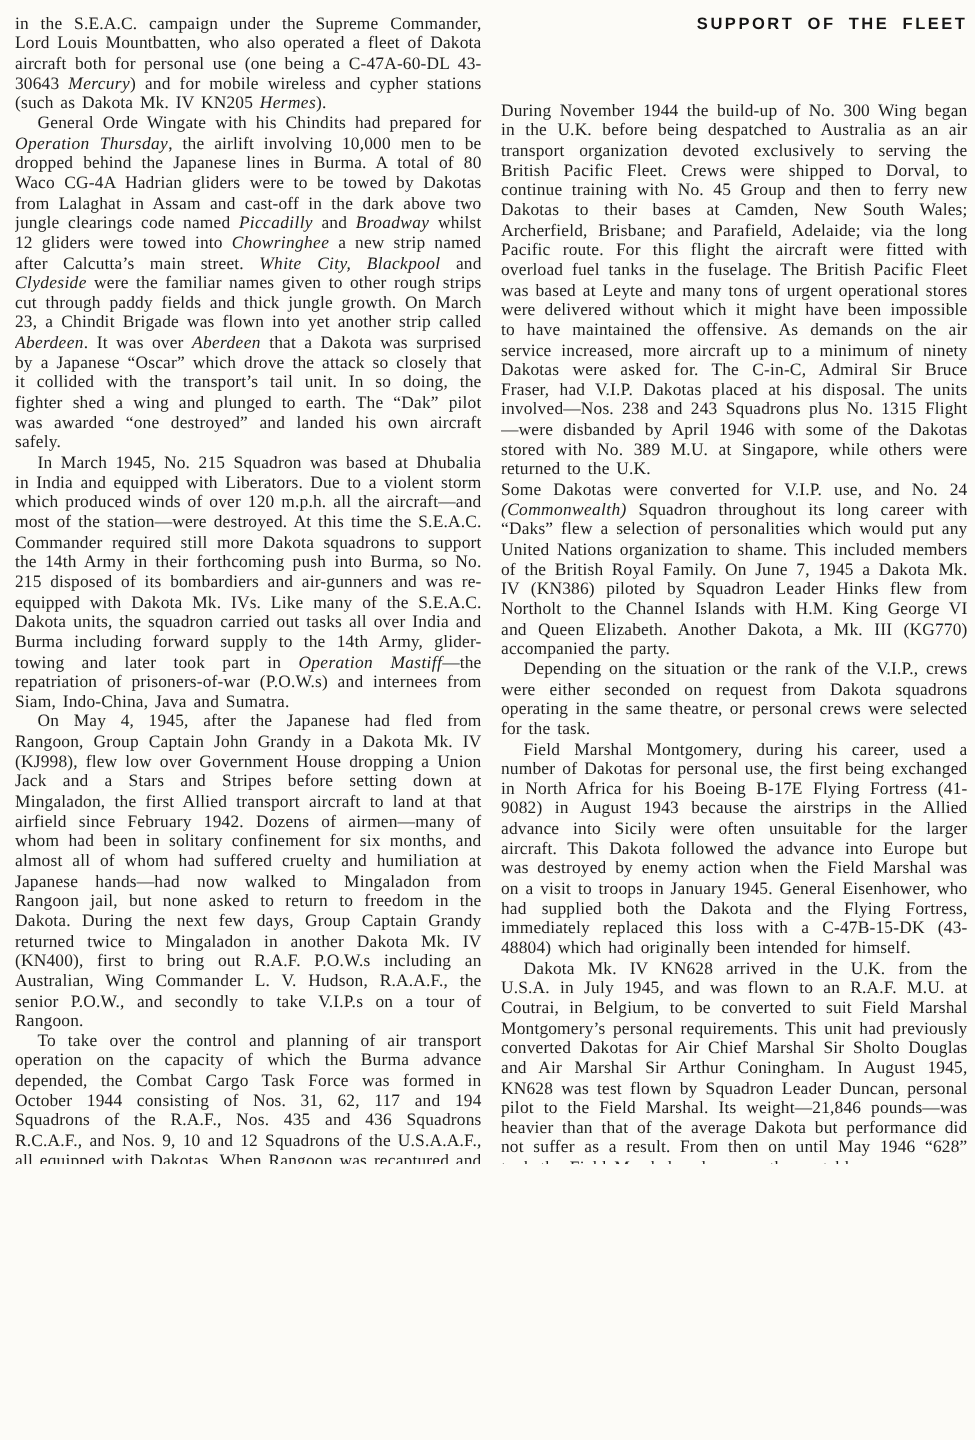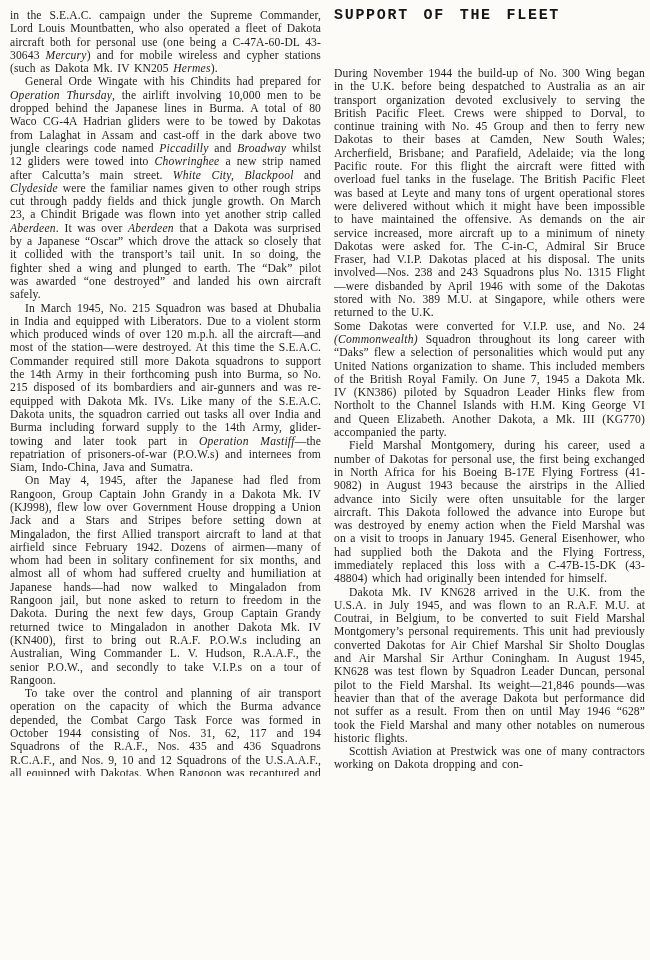--- a/index.html
+++ b/index.html
@@ -31,27 +31,27 @@
     color: #1e1e1e;
     font-size: 11.6px;
     line-height: 13.3px;
     text-align: justify;
     word-spacing: 0.13em;
     letter-spacing: 0.01em;
   }
   .para.indent { text-indent: 15px; }
   .para i { letter-spacing: 0.02em; }
   .sect {
-    font-family: Liberation Mono, monospace;
+    font-family: Liberation Sans, sans-serif;
     font-weight: bold;
-    font-size: 15px;
+    font-size: 11px;
     line-height: 14px;
     letter-spacing: 1.7px;
     word-spacing: 4px;
-    text-align: left;
+    text-align: right;
     color: #151515;
     margin: 0 0 3px 0;
   }
   .sect + .para { text-indent: 0; margin-top: 44px; }
   .sect.spaced { margin-top: 11px; }
 </style>
 </head>
 <body style="background: rgb(252, 251, 247);">
 
 <div class="page">
@@ -59,17 +59,18 @@
       <p class="para"><span>in the S.E.A.C. campaign under the Supreme Commander, Lord Louis Mountbatten, who also operated a fleet of Dakota aircraft both for personal use (one being a C-47A-60-DL 43-30643 </span><i>Mercury</i><span>) and for mobile wireless and cypher stations (such as Dakota Mk. IV KN205 </span><i>Hermes</i><span>).</span></p>
       <p class="para indent"><span>General Orde Wingate with his Chindits had prepared for </span><i>Operation Thursday</i><span>, the airlift involving 10,000 men to be dropped behind the Japanese lines in Burma. A total of 80 Waco CG-4A Hadrian gliders were to be towed by Dakotas from Lalaghat in Assam and cast-off in the dark above two jungle clearings code named </span><i>Piccadilly</i><span> and </span><i>Broadway</i><span> whilst 12 gliders were towed into </span><i>Chowringhee</i><span> a new strip named after Calcutta’s main street. </span><i>White City, Blackpool</i><span> and </span><i>Clydeside</i><span> were the familiar names given to other rough strips cut through paddy fields and thick jungle growth. On March 23, a Chindit Brigade was flown into yet another strip called </span><i>Aberdeen</i><span>. It was over </span><i>Aberdeen</i><span> that a Dakota was surprised by a Japanese “Oscar” which drove the attack so closely that it collided with the transport’s tail unit. In so doing, the fighter shed a wing and plunged to earth. The “Dak” pilot was awarded “one destroyed” and landed his own aircraft safely.</span></p>
       <p class="para indent"><span>In March 1945, No. 215 Squadron was based at Dhubalia in India and equipped with Liberators. Due to a violent storm which produced winds of over 120 m.p.h. all the aircraft—and most of the station—were destroyed. At this time the S.E.A.C. Commander required still more Dakota squadrons to support the 14th Army in their forthcoming push into Burma, so No. 215 disposed of its bombardiers and air-gunners and was re-equipped with Dakota Mk. IVs. Like many of the S.E.A.C. Dakota units, the squadron carried out tasks all over India and Burma including forward supply to the 14th Army, glider-towing and later took part in </span><i>Operation Mastiff</i><span>—the repatriation of prisoners-of-war (P.O.W.s) and internees from Siam, Indo-China, Java and Sumatra.</span></p>
       <p class="para indent"><span>On May 4, 1945, after the Japanese had fled from Rangoon, Group Captain John Grandy in a Dakota Mk. IV (KJ998), flew low over Government House dropping a Union Jack and a Stars and Stripes before setting down at Mingaladon, the first Allied transport aircraft to land at that airfield since February 1942. Dozens of airmen—many of whom had been in solitary confinement for six months, and almost all of whom had suffered cruelty and humiliation at Japanese hands—had now walked to Mingaladon from Rangoon jail, but none asked to return to freedom in the Dakota. During the next few days, Group Captain Grandy returned twice to Mingaladon in another Dakota Mk. IV (KN400), first to bring out R.A.F. P.O.W.s including an Australian, Wing Commander L. V. Hudson, R.A.A.F., the senior P.O.W., and secondly to take V.I.P.s on a tour of Rangoon.</span></p>
       <p class="para indent"><span>To take over the control and planning of air transport operation on the capacity of which the Burma advance depended, the Combat Cargo Task Force was formed in October 1944 consisting of Nos. 31, 62, 117 and 194 Squadrons of the R.A.F., Nos. 435 and 436 Squadrons R.C.A.F., and Nos. 9, 10 and 12 Squadrons of the U.S.A.A.F., all equipped with Dakotas. When Rangoon was recaptured and Victory in sight, the Allied task force was disbanded.</span></p>
     </div>
   <div class="column">
       <div class="sect">SUPPORT OF THE FLEET</div>
       <p class="para"><span>During November 1944 the build-up of No. 300 Wing began in the U.K. before being despatched to Australia as an air transport organization devoted exclusively to serving the British Pacific Fleet. Crews were shipped to Dorval, to continue training with No. 45 Group and then to ferry new Dakotas to their bases at Camden, New South Wales; Archerfield, Brisbane; and Parafield, Adelaide; via the long Pacific route. For this flight the aircraft were fitted with overload fuel tanks in the fuselage. The British Pacific Fleet was based at Leyte and many tons of urgent operational stores were delivered without which it might have been impossible to have maintained the offensive. As demands on the air service increased, more aircraft up to a minimum of ninety Dakotas were asked for. The C-in-C, Admiral Sir Bruce Fraser, had V.I.P. Dakotas placed at his disposal. The units involved—Nos. 238 and 243 Squadrons plus No. 1315 Flight—were disbanded by April 1946 with some of the Dakotas stored with No. 389 M.U. at Singapore, while others were returned to the U.K.</span></p>
       <p class="para"><span>Some Dakotas were converted for V.I.P. use, and No. 24 </span><i>(Commonwealth)</i><span> Squadron throughout its long career with “Daks” flew a selection of personalities which would put any United Nations organization to shame. This included members of the British Royal Family. On June 7, 1945 a Dakota Mk. IV (KN386) piloted by Squadron Leader Hinks flew from Northolt to the Channel Islands with H.M. King George VI and Queen Elizabeth. Another Dakota, a Mk. III (KG770) accompanied the party.</span></p>
+      <p class="para indent"><span>Depending on the situation or the rank of the V.I.P., crews were either seconded on request from Dakota squadrons operating in the same theatre, or personal crews were selected for the task.</span></p>
       <p class="para indent"><span>Field Marshal Montgomery, during his career, used a number of Dakotas for personal use, the first being exchanged in North Africa for his Boeing B-17E Flying Fortress (41-9082) in August 1943 because the airstrips in the Allied advance into Sicily were often unsuitable for the larger aircraft. This Dakota followed the advance into Europe but was destroyed by enemy action when the Field Marshal was on a visit to troops in January 1945. General Eisenhower, who had supplied both the Dakota and the Flying Fortress, immediately replaced this loss with a C-47B-15-DK (43-48804) which had originally been intended for himself.</span></p>
       <p class="para indent"><span>Dakota Mk. IV KN628 arrived in the U.K. from the U.S.A. in July 1945, and was flown to an R.A.F. M.U. at Coutrai, in Belgium, to be converted to suit Field Marshal Montgomery’s personal requirements. This unit had previously converted Dakotas for Air Chief Marshal Sir Sholto Douglas and Air Marshal Sir Arthur Coningham. In August 1945, KN628 was test flown by Squadron Leader Duncan, personal pilot to the Field Marshal. Its weight—21,846 pounds—was heavier than that of the average Dakota but performance did not suffer as a result. From then on until May 1946 “628” took the Field Marshal and many other notables on numerous historic flights.</span></p>
       <p class="para indent"><span>Scottish Aviation at Prestwick was one of many contractors working on Dakota dropping and con-</span></p>
     </div>
 </div>
 
 </body></html>

